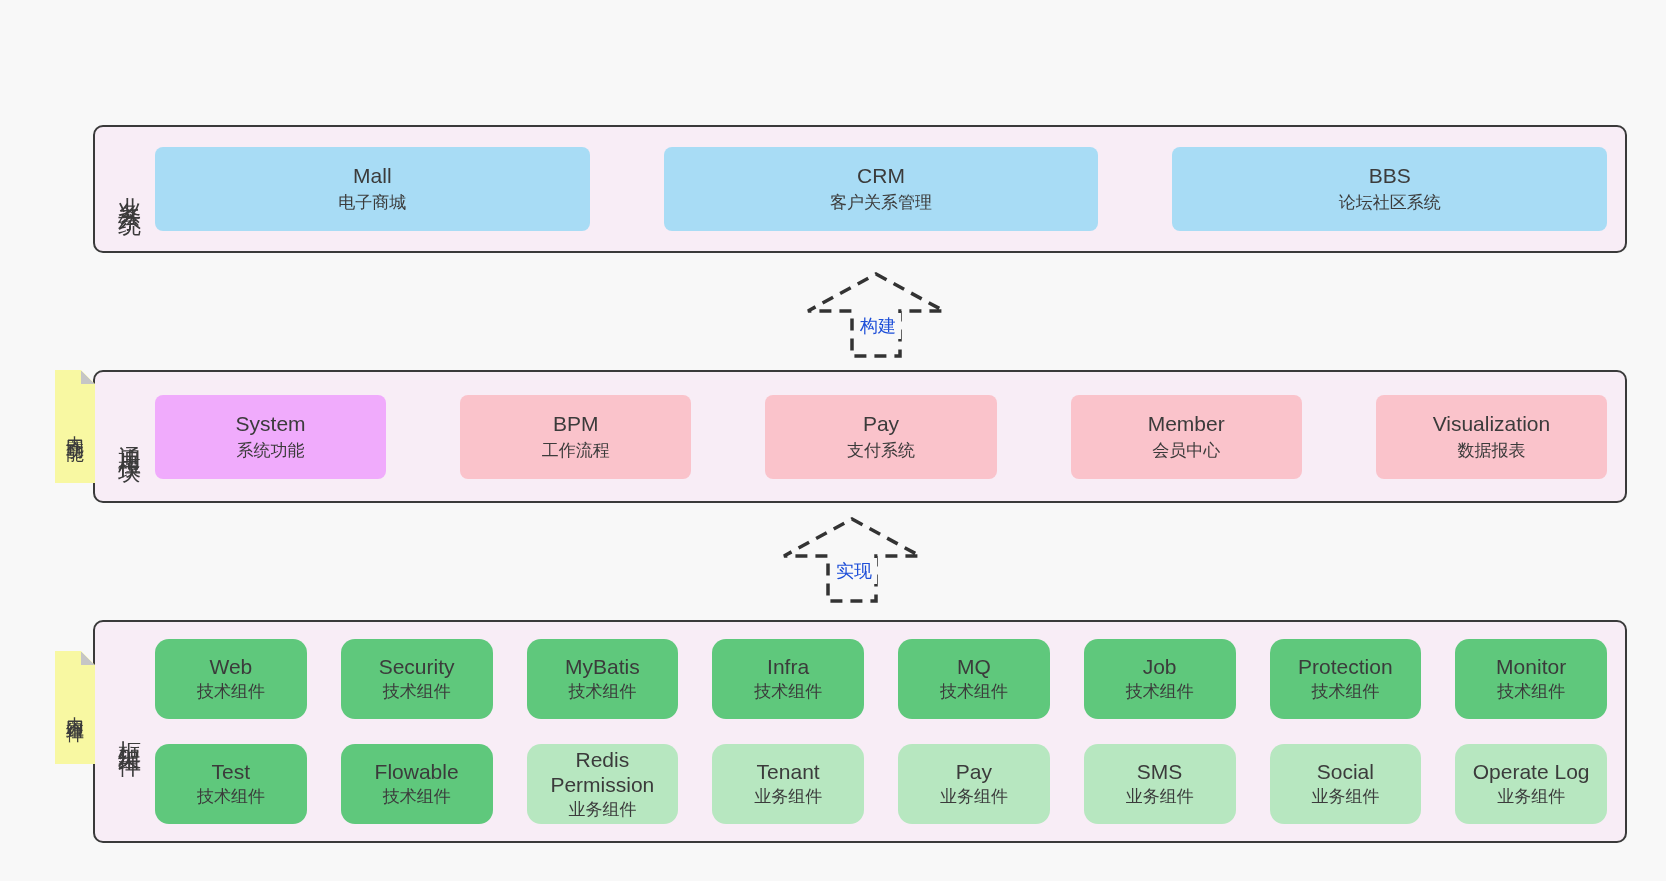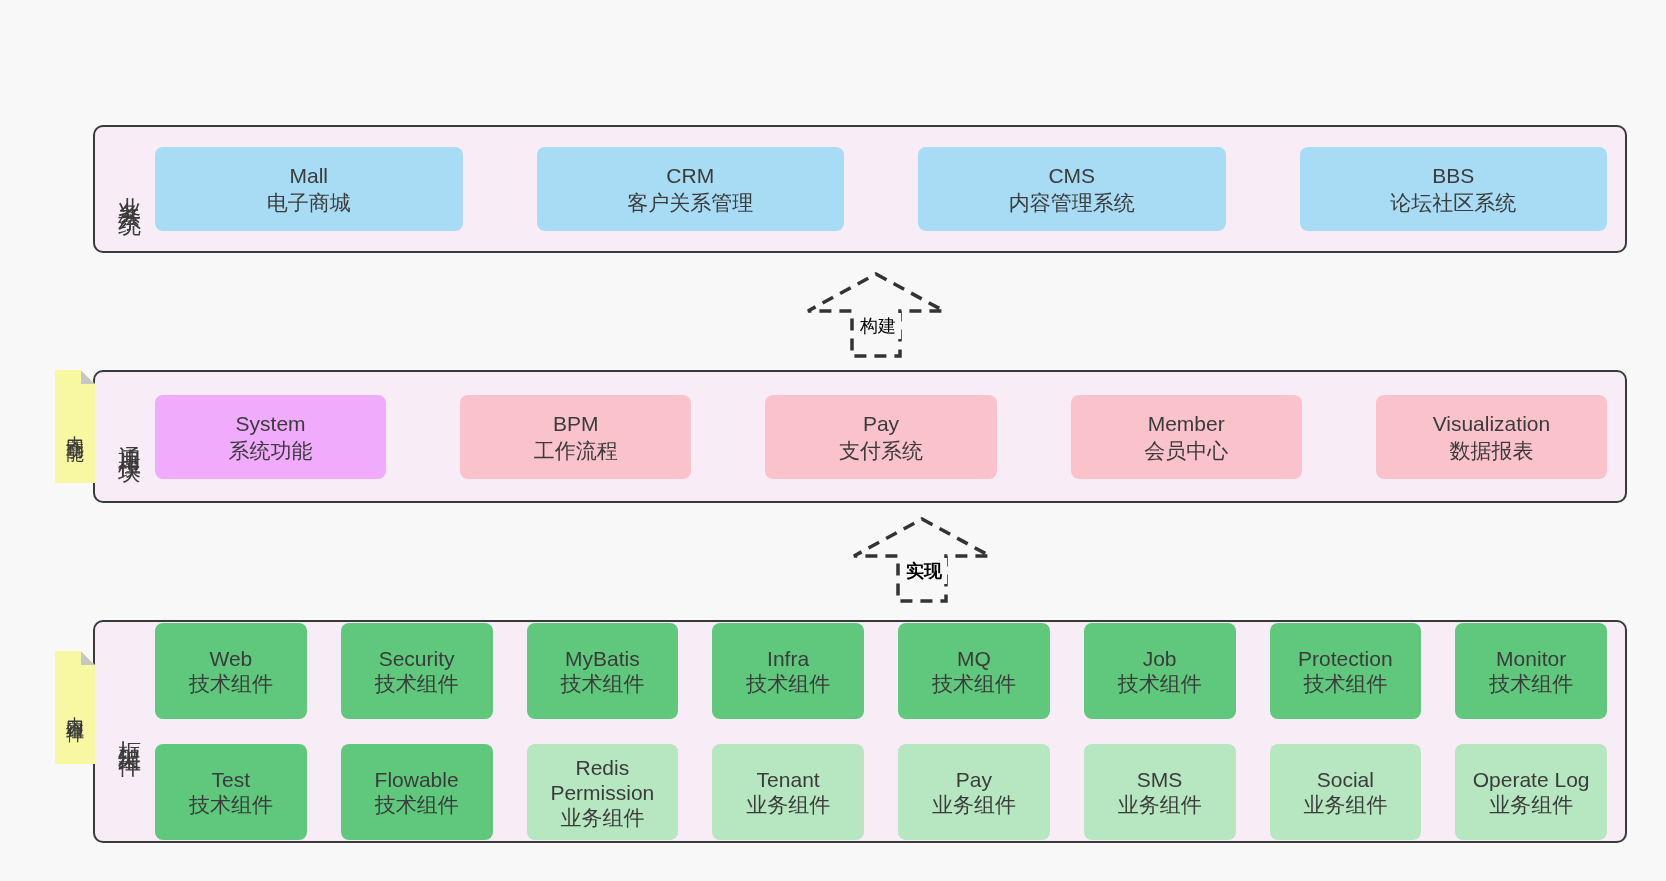--- a/index.html
+++ b/index.html
@@ -61,23 +61,23 @@
     flex: 1;
     height: 84px;
     border-radius: 8px;
     display: flex;
     flex-direction: column;
     align-items: center;
     justify-content: center;
     text-align: center;
     line-height: 27px;
   }
-  .layer-3 .box { height: 96px; line-height: 25px; }
+  .layer-3 .box { height: 80px; line-height: 25px; border-radius: 14px; }
   .box .en { font-size: 21px; }
-  .box .cn { font-size: 21px; }
+  .box .cn { font-size: 17px; }
 
   .blue   { background: #a8dcf5; }
   .red    { background: #f0abfc; }
   .pink   { background: #fac3cb; }
   .green  { background: #5fc87c; }
   .lgreen { background: #b7e7c0; }
 
   
   .sticky {
     position: absolute;
@@ -110,53 +110,49 @@
   }
 
   
   .arrow {
     position: absolute;
     width: 144px;
     height: 90px;
     z-index: 2;
   }
   .arrow-1 { left: 806px; top: 271px; }
-  .arrow-2 { left: 852px; top: 516px; font-weight: bold; }
+  .arrow-2 { left: 782px; top: 516px; }
   .arrow svg { position: absolute; left: 0; top: 0; }
   .arrow-label {
     position: absolute;
     left: 50%;
     top: 42px;
     transform: translateX(-50%);
     background: #f8f8f8;
     padding: 1px 5px;
     font-size: 18px;
-    color: #000000;
+    color: #1d4ed8;
     white-space: nowrap;
   }
 </style>
 </head>
 <body>
 
 <div class="layer layer-1">
   <div class="vlabel">业务系统</div>
   <div class="boxes-row">
     <div class="box blue">
       <span class="en">Mall</span>
       <span class="cn">电子商城</span>
     </div>
     <div class="box blue">
       <span class="en">CRM</span>
       <span class="cn">客户关系管理</span>
     </div>
     <div class="box blue">
-      <span class="en">CMS</span>
-      <span class="cn">内容管理系统</span>
-    </div>
-    <div class="box blue">
       <span class="en">BBS</span>
       <span class="cn">论坛社区系统</span>
     </div>
   </div>
 </div>
 
 <div class="arrow arrow-1">
   <svg width="144" height="90" viewBox="0 0 144 90">
     <polygon points="70,3 138,40 94,40 94,85 46,85 46,40 2,40" fill="none" stroke="#333333" stroke-width="3.5" stroke-dasharray="12,8" stroke-linejoin="miter"></polygon>
   </svg>

